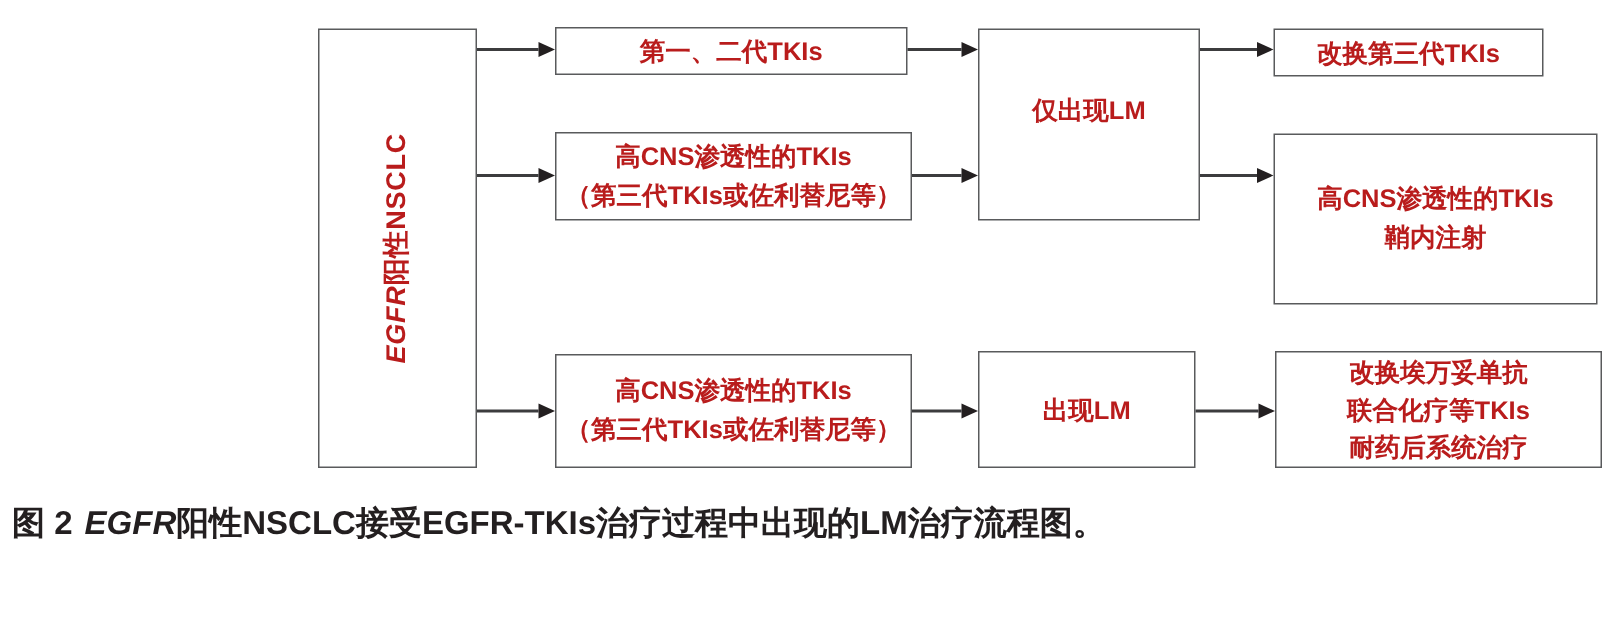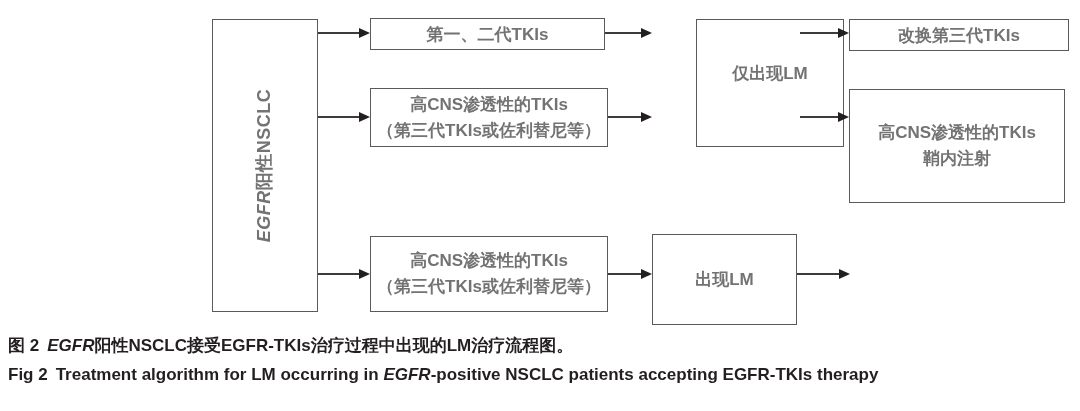--- a/index.html
+++ b/index.html
@@ -19,32 +19,32 @@
     border: 1.6px solid #595a5c;
     background: #ffffff;
     display: flex;
     flex-direction: column;
     align-items: center;
     justify-content: center;
     text-align: center;
     font-weight: bold;
     font-size: 17px;
     line-height: 25px;
-    color: #737373;
+    color: #b91c1c;
   }
   .box .ln { display: block; white-space: nowrap; }
   .ln2 { line-height: 26px; }
   .box-root   { left: 212px; top: 19px;  width: 106px; height: 293px; }
   .box-b1     { left: 370px; top: 18px;  width: 235px; height: 32px;  }
   .box-b2     { left: 370px; top: 88px;  width: 238px; height: 59px;  }
-  .box-c1     { left: 652px; top: 19px;  width: 148px; height: 128px; justify-content: flex-start; padding-top: 41px; margin-left: 44px; }
-  .box-r1     { left: 849px; top: 19px;  width: 220px; height: 32px;  }
+  .box-c1     { left: 652px; top: 19px;  width: 148px; height: 128px; justify-content: flex-start; padding-top: 41px; }
+  .box-r1     { left: 849px; top: 19px;  width: 180px; height: 32px;  }
   .box-r2     { left: 849px; top: 89px;  width: 216px; height: 114px; }
   .box-b3     { left: 370px; top: 236px; width: 238px; height: 76px;  }
-  .box-c2     { left: 652px; top: 234px; width: 145px; height: 91px;  }
+  .box-c2     { left: 652px; top: 234px; width: 145px; height: 78px;  }
   .box-r3     { left: 850px; top: 234px; width: 218px; height: 78px;  }
   .vtext {
     transform: rotate(-90deg);
     white-space: nowrap;
     font-size: 18px;
     letter-spacing: 0.5px;
   }
   .em { font-style: italic; }
   
   .arrow {
@@ -66,21 +66,21 @@
   .a4 { left: 605px; top: 27px;  width: 47px; }
   .a5 { left: 608px; top: 111px; width: 44px; }
   .a6 { left: 800px; top: 27px;  width: 49px; }
   .a7 { left: 800px; top: 111px; width: 49px; }
   .a8 { left: 608px; top: 268px; width: 44px; }
   .a9 { left: 797px; top: 268px; width: 53px; }
   
   .caption-zh {
     position: absolute;
     left: 8px; top: 334px;
-    font-size: 17px;
+    font-size: 22px;
     font-weight: bold;
     white-space: nowrap;
   }
   .caption-en {
     position: absolute;
     left: 8px; top: 365px;
     font-size: 17px;
     font-weight: bold;
     white-space: nowrap;
   }
@@ -119,20 +119,25 @@
 
   <div class="box box-b3">
     <span class="ln ln2">高CNS渗透性的TKIs</span>
     <span class="ln ln2">（第三代TKIs或佐利替尼等）</span>
   </div>
 
   <div class="box box-c2">
     <span class="ln">出现LM</span>
   </div>
 
+  <div class="box box-r3">
+    <span class="ln">改换埃万妥单抗</span>
+    <span class="ln">联合化疗等TKIs</span>
+    <span class="ln">耐药后系统治疗</span>
+  </div>
 
   <div class="arrow a1">
       <span class="shaft"></span>
       <span class="head"></span>
     </div>
   <div class="arrow a2">
       <span class="shaft"></span>
       <span class="head"></span>
     </div>
   <div class="arrow a3">
@@ -160,17 +165,14 @@
       <span class="head"></span>
     </div>
   <div class="arrow a9">
       <span class="shaft"></span>
       <span class="head"></span>
     </div>
 
   <div class="caption-zh">
     <span class="cap-prefix">图 2</span><span class="em">EGFR</span><span>阳性NSCLC接受EGFR-TKIs治疗过程中出现的LM治疗流程图。</span>
   </div>
-  <div class="caption-en">
-    <span class="cap-prefix">Fig 2</span><span>Treatment algorithm for LM occurring in </span><span class="em">EGFR</span><span>-positive NSCLC patients accepting EGFR-TKIs therapy</span>
-  </div>
 
 </div>
 
 </body></html>

